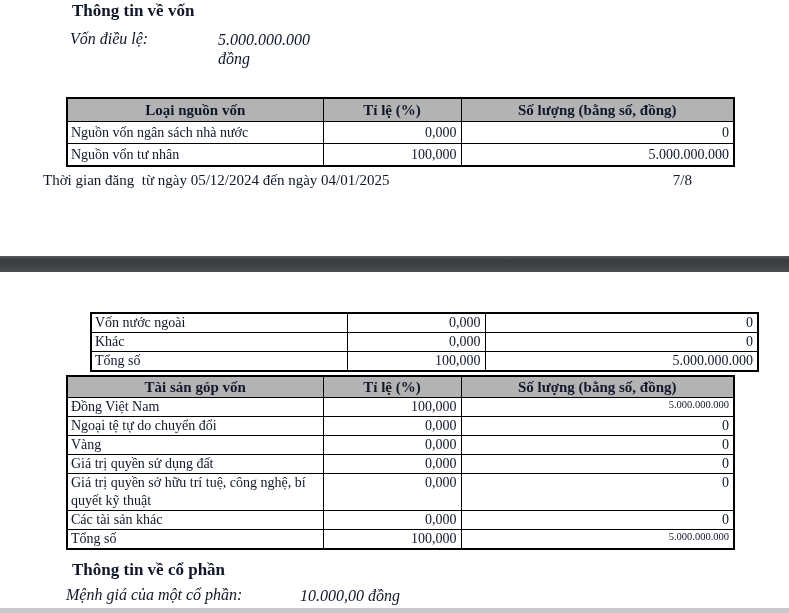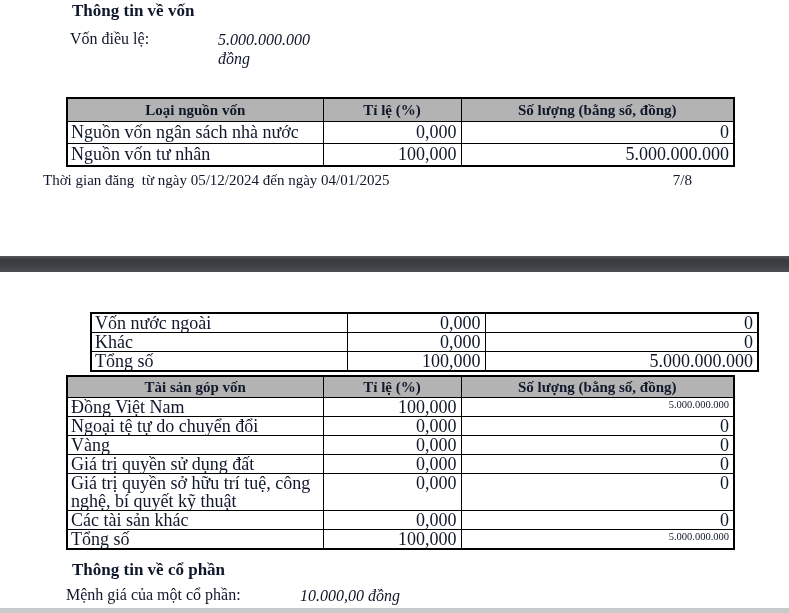--- a/index.html
+++ b/index.html
@@ -16,20 +16,21 @@
   .heading {
     position: absolute;
     font-size: 17px;
     font-weight: bold;
     white-space: nowrap;
   }
   .field-label {
     position: absolute;
     font-size: 16px;
     white-space: nowrap;
+    font-style: italic;
   }
   .field-value {
     position: absolute;
     font-size: 16px;
     font-style: italic;
     line-height: 19px;
   }
   table.doc-table {
     position: absolute;
     left: 66px;
@@ -43,21 +44,21 @@
     border: 1px solid #000;
     font-size: 15px;
     font-weight: bold;
     text-align: center;
     padding: 0 2px;
     overflow: hidden;
     white-space: nowrap;
   }
   .doc-table td {
     border: 1px solid #000;
-    font-size: 18px;
+    font-size: 14px;
     padding: 0 3px;
     vertical-align: top;
     overflow: hidden;
   }
   .t1 th { height: 22px; }
   .t1 td { height: 21px; line-height: 21px; }
   .t2 th { height: 20px; }
   .t2 td { height: 18px; line-height: 18px; }
   td.num { text-align: right; padding-right: 4px; }
   td.small-amount { font-size: 10.5px; line-height: 14px; }

